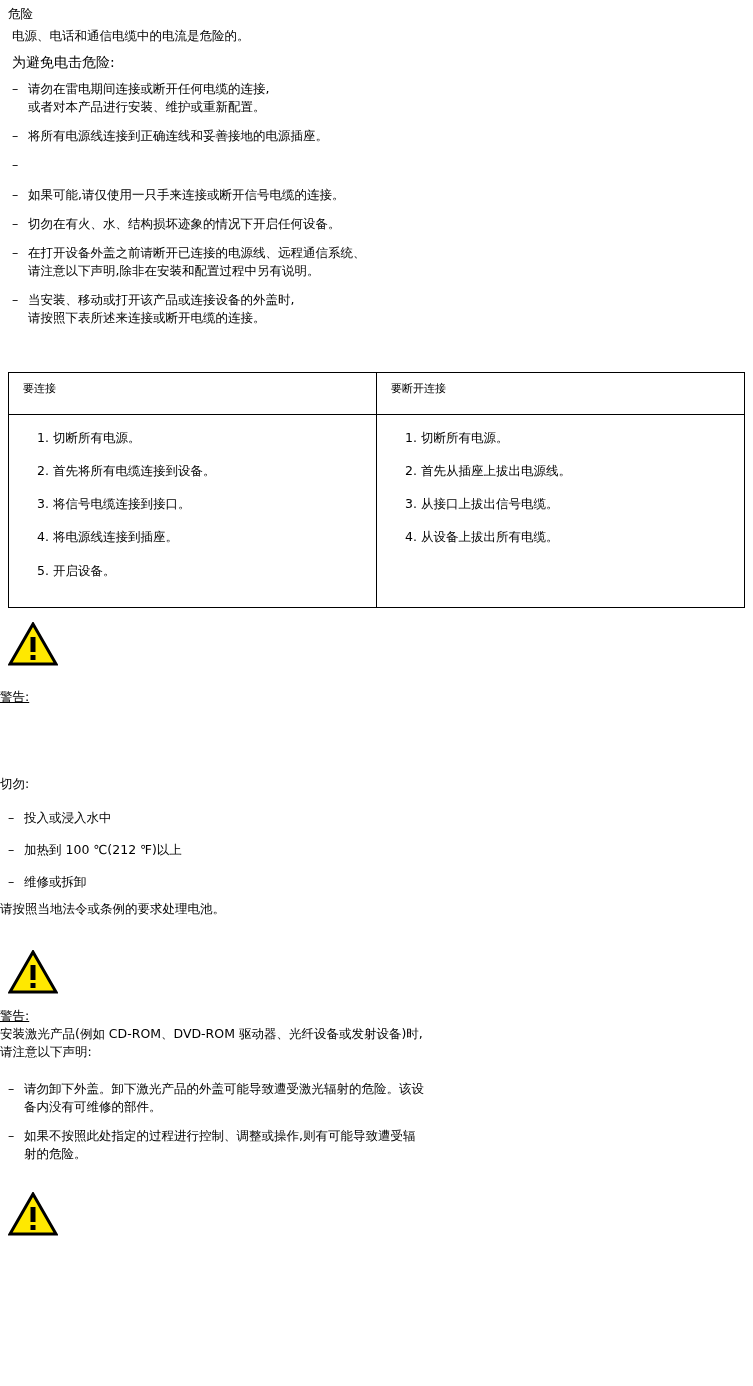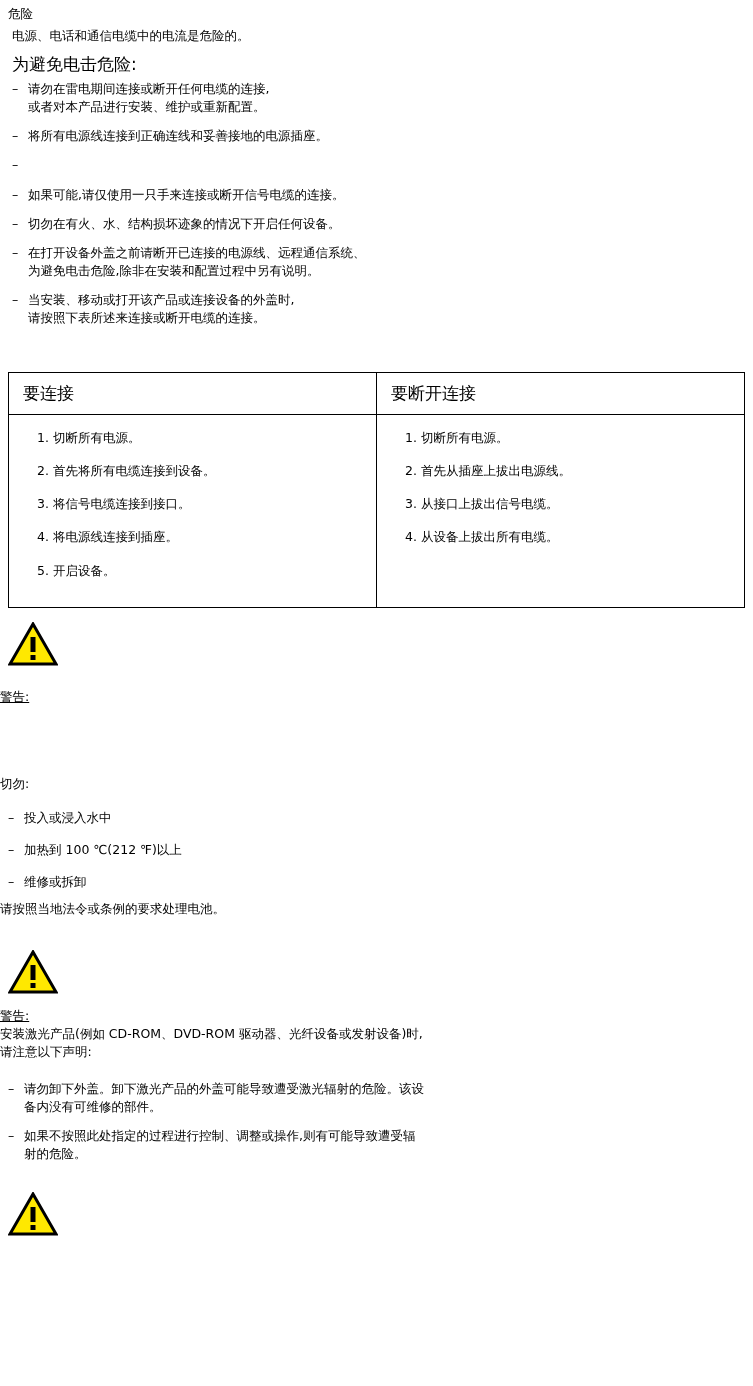--- a/index.html
+++ b/index.html
@@ -34,21 +34,21 @@
   .danger-intro {
     position: absolute;
     left: 12px;
     top: 27px;
     font-size: 12.5px;
   }
   .danger-sub {
     position: absolute;
     left: 12px;
     top: 52px;
-    font-size: 17px;
+    font-size: 14px;
   }
 
   .bullets {
     position: absolute;
     left: 12px;
     top: 80px;
     width: 560px;
   }
   .bullet {
     display: flex;
@@ -74,21 +74,21 @@
     table-layout: fixed;
   }
   table.conn-table td {
     border: 1px solid #000000;
     vertical-align: top;
     padding: 0;
   }
   td.hdr {
     height: 33px;
     padding: 8px 0 0 14px !important;
-    font-size: 17px;
+    font-size: 11px;
   }
   td.body {
     height: 178px;
     padding: 14px 0 0 0 !important;
   }
   ol.steps {
     margin: 0;
     padding: 0 0 0 44px;
     list-style: none;
     counter-reset: st;
@@ -151,21 +151,21 @@
       <span class="dash">–</span>
       <span class="btext">如果可能,请仅使用一只手来连接或断开信号电缆的连接。</span>
     </div>
     <div class="bullet">
       <span class="dash">–</span>
       <span class="btext">切勿在有火、水、结构损坏迹象的情况下开启任何设备。</span>
     </div>
     <div class="bullet">
       <span class="dash">–</span>
       <span class="btext">在打开设备外盖之前请断开已连接的电源线、远程通信系统、
-为避免电击危险,除非在安装和配置过程中另有说明。</span>
+请注意以下声明,除非在安装和配置过程中另有说明。</span>
     </div>
     <div class="bullet">
       <span class="dash">–</span>
       <span class="btext">当安装、移动或打开该产品或连接设备的外盖时,
 请按照下表所述来连接或断开电缆的连接。</span>
     </div>
   </div>
 
   <table class="conn-table">
     <tbody>

